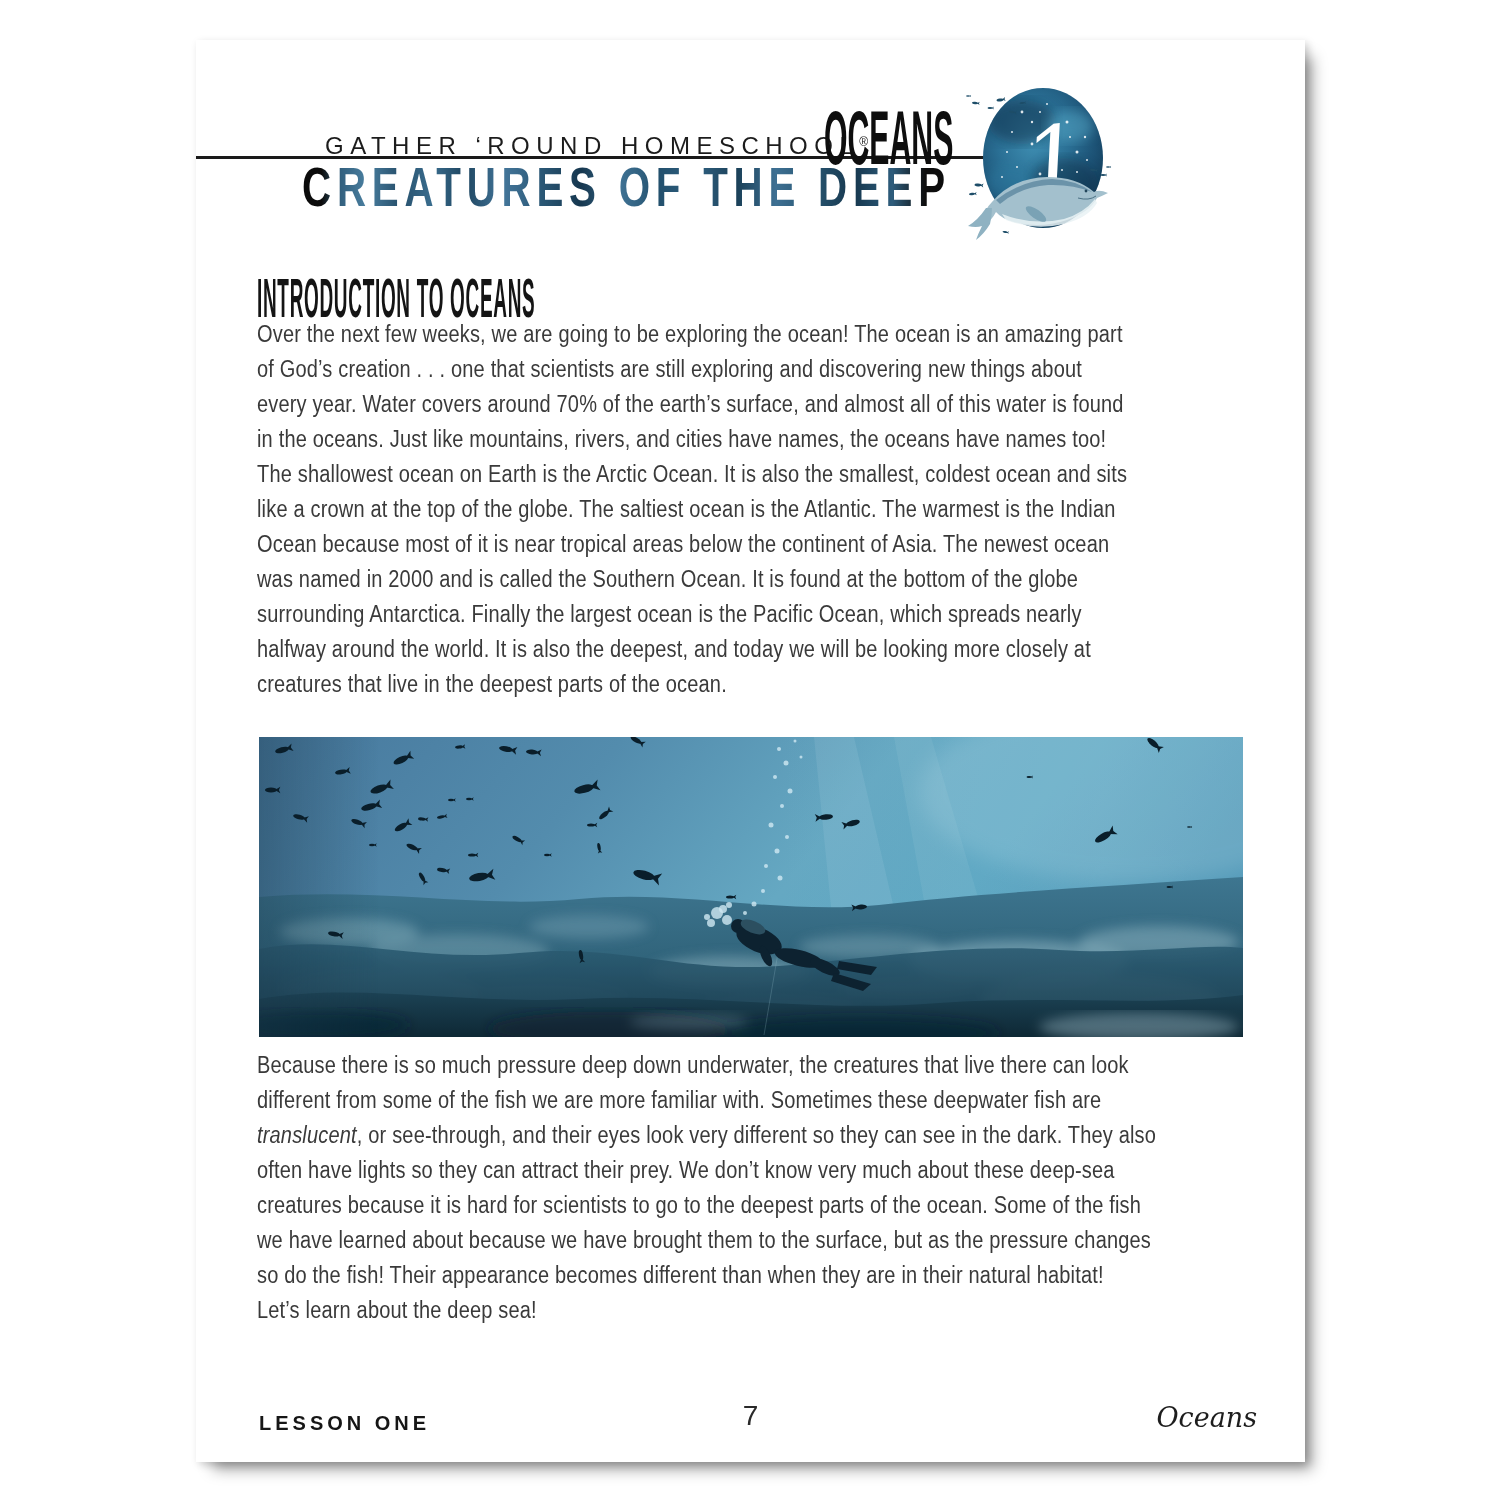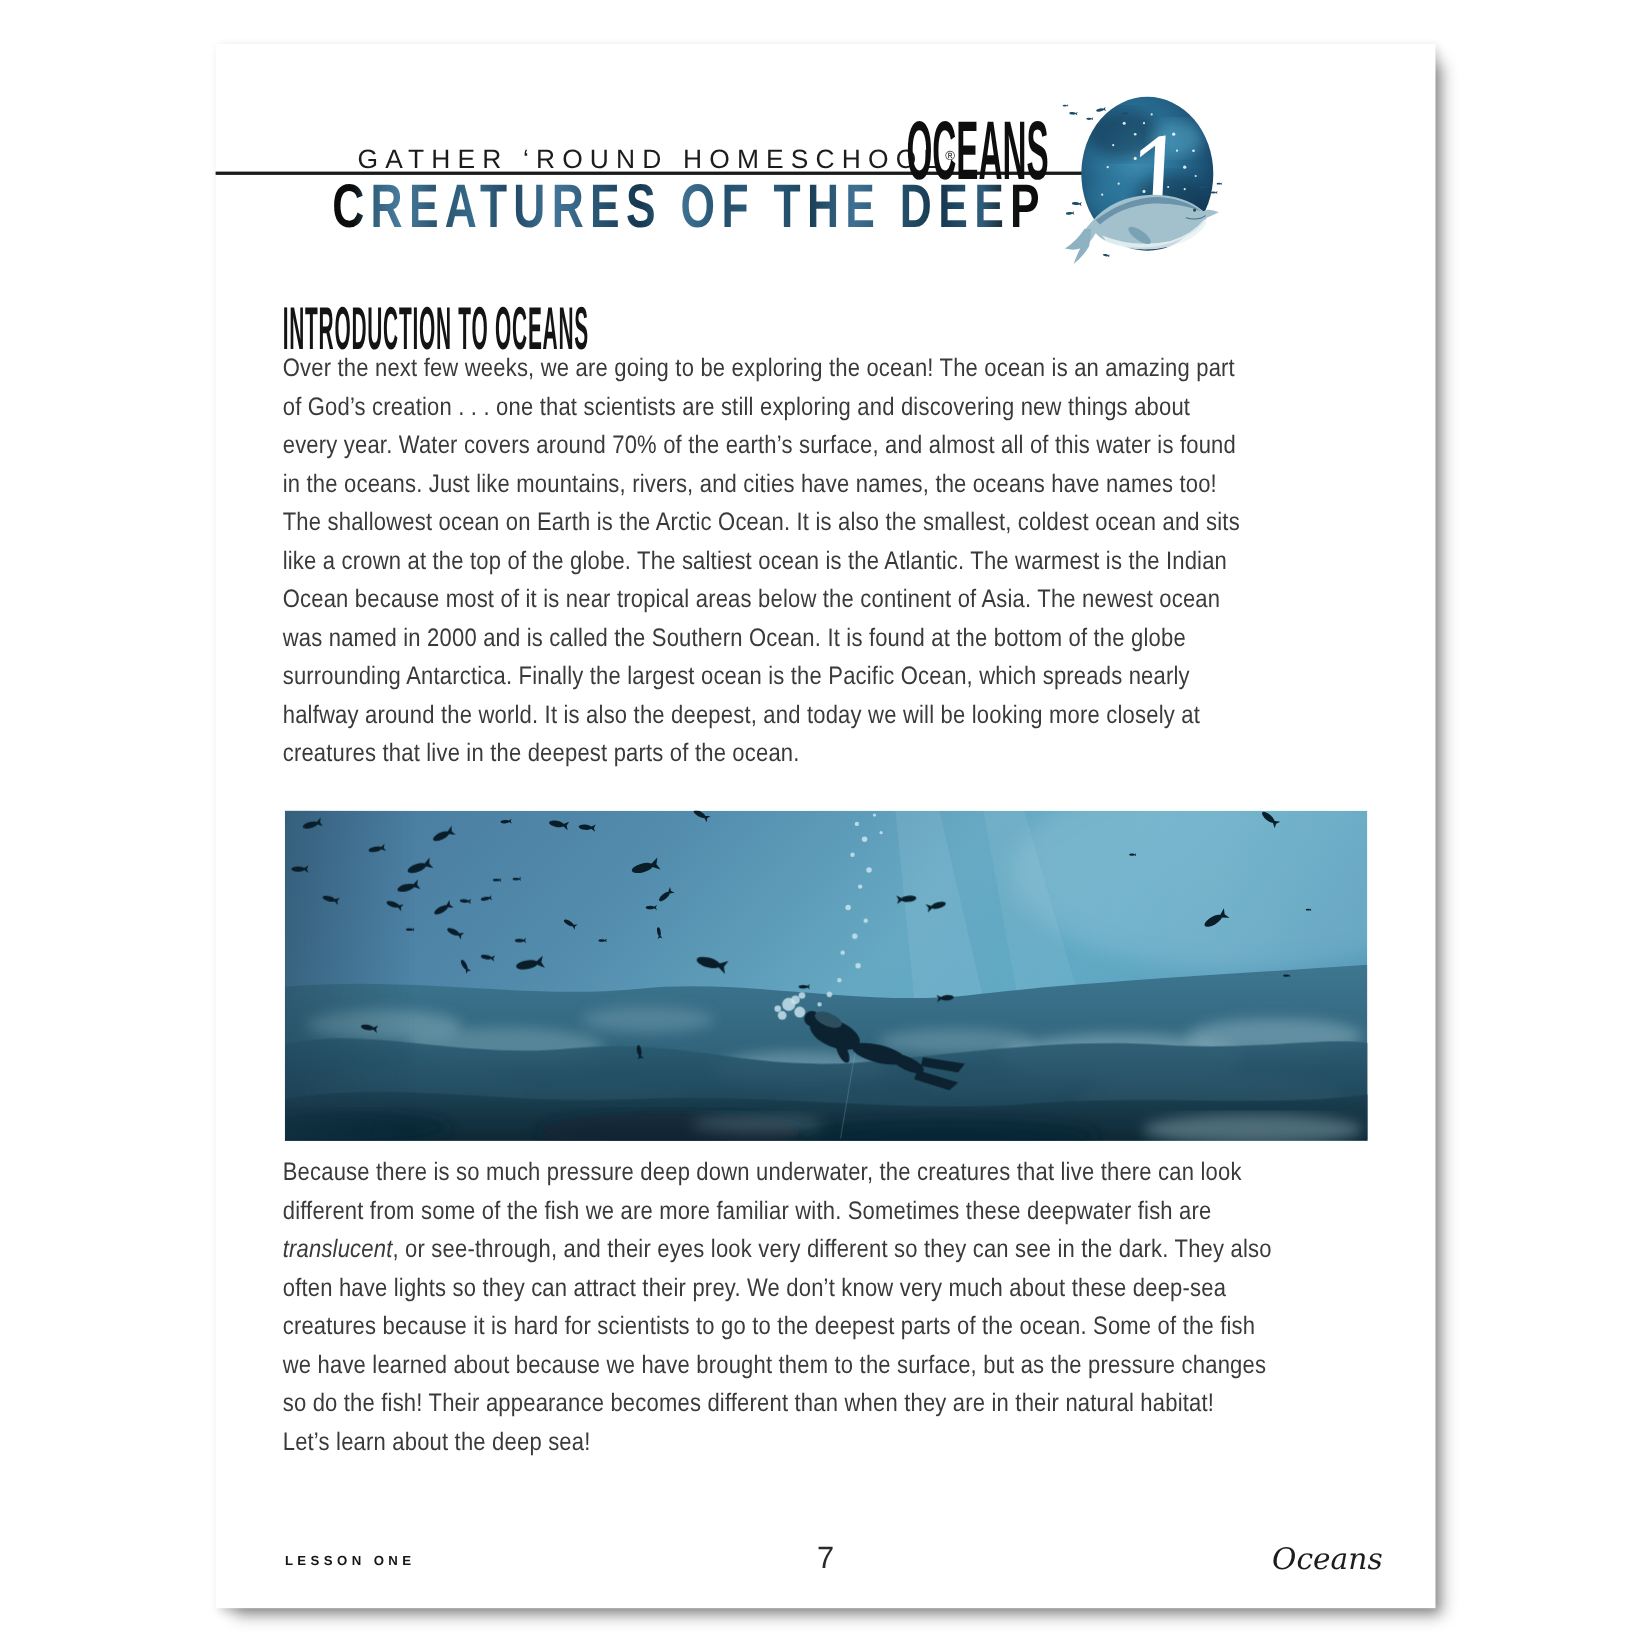--- a/index.html
+++ b/index.html
@@ -25,21 +25,21 @@
   .section-heading{position:absolute;left:61px;top:231px;font-size:55px;font-weight:700;letter-spacing:2px;
                    color:#141414;transform:scale(.345,1);transform-origin:left top;white-space:nowrap;line-height:1;}
   .body-para{position:absolute;left:61px;width:1180px;font-size:23px;line-height:35px;color:#3a3a3a;
              letter-spacing:.2px;white-space:pre-line;transform:scaleX(.87);transform-origin:left top;margin:0;}
   .para-1{top:277px;}
   .para-2{top:1008px;}
   .italic{font-style:italic;}
   .photo{position:absolute;left:63px;top:697px;width:984px;height:300px;}
   .photo svg{display:block;}
   
-  .footer-lesson{position:absolute;left:63px;top:1372px;font-size:12px;font-weight:700;
+  .footer-lesson{position:absolute;left:63px;top:1372px;font-size:20px;font-weight:700;
                  letter-spacing:4px;color:#161616;}
   .footer-page{position:absolute;left:0;top:1360px;width:100%;text-align:center;font-size:28px;
                font-weight:400;color:#2a2a2a;}
   .footer-script{position:absolute;right:48px;top:1362px;font-family:"DejaVu Serif",serif;
                  font-style:italic;font-size:27px;color:#1d1d1d;}
 </style>
 </head>
 <body>
 
 <div class="canvas">

